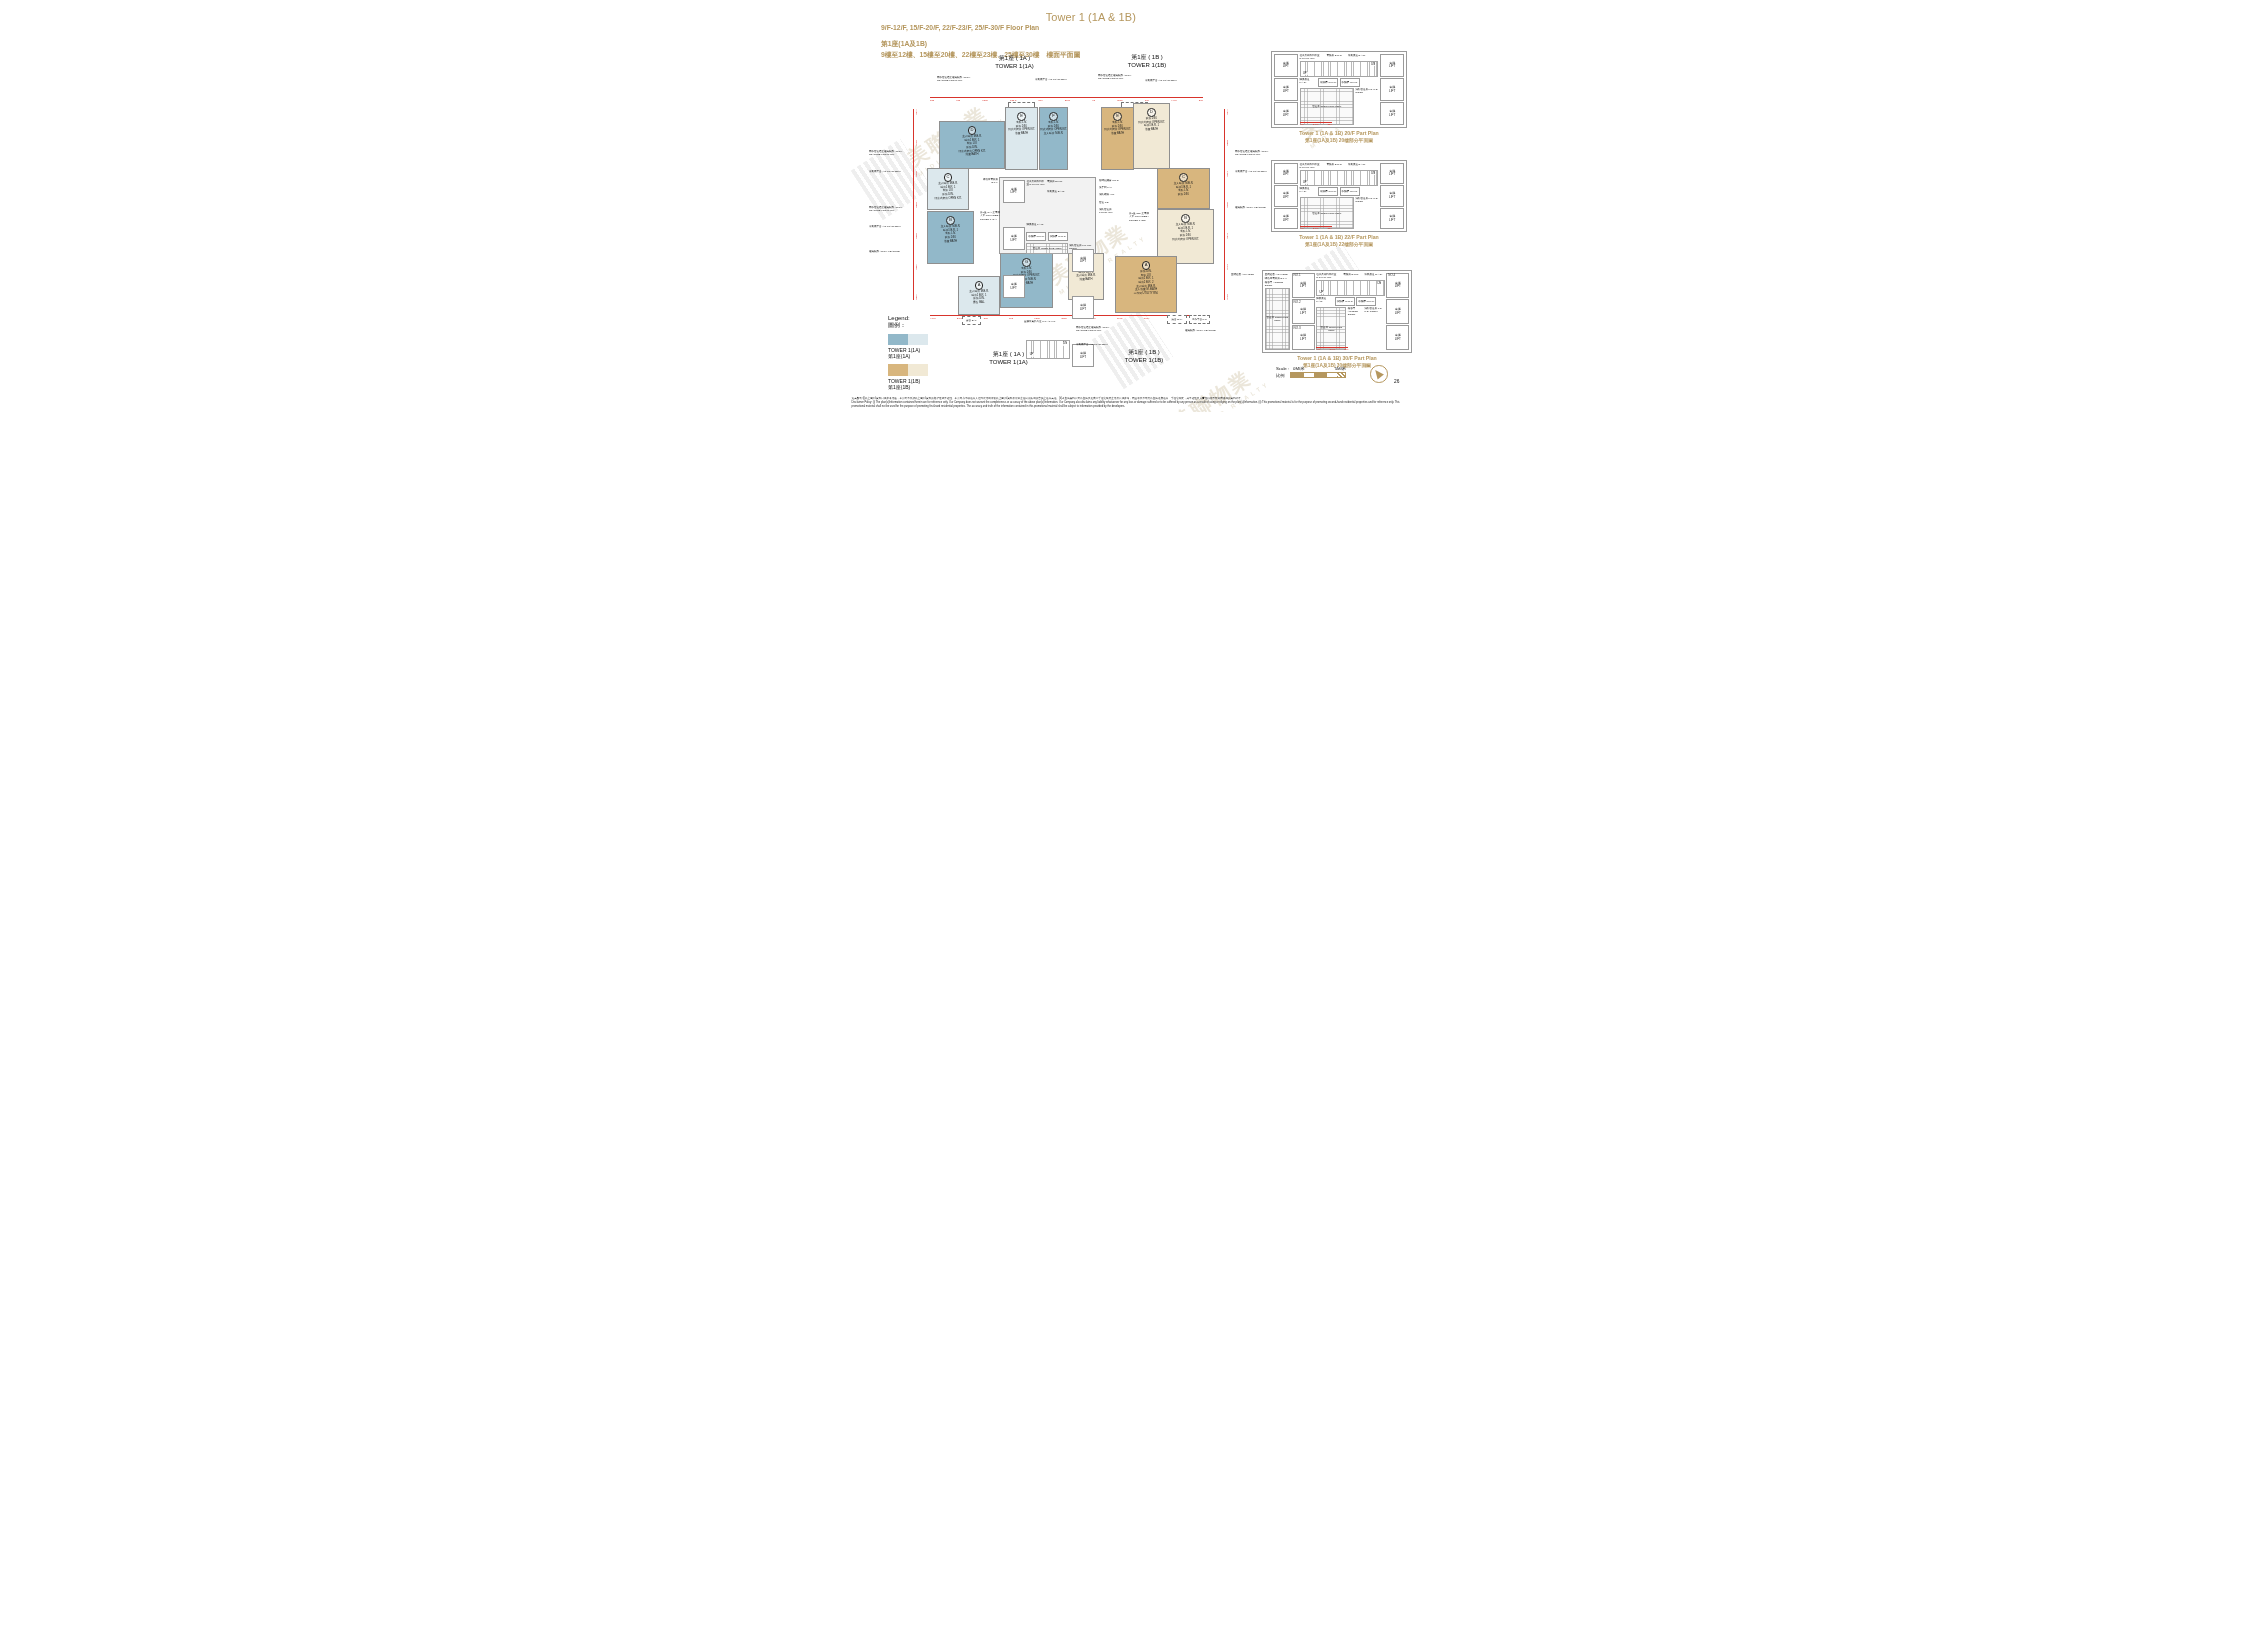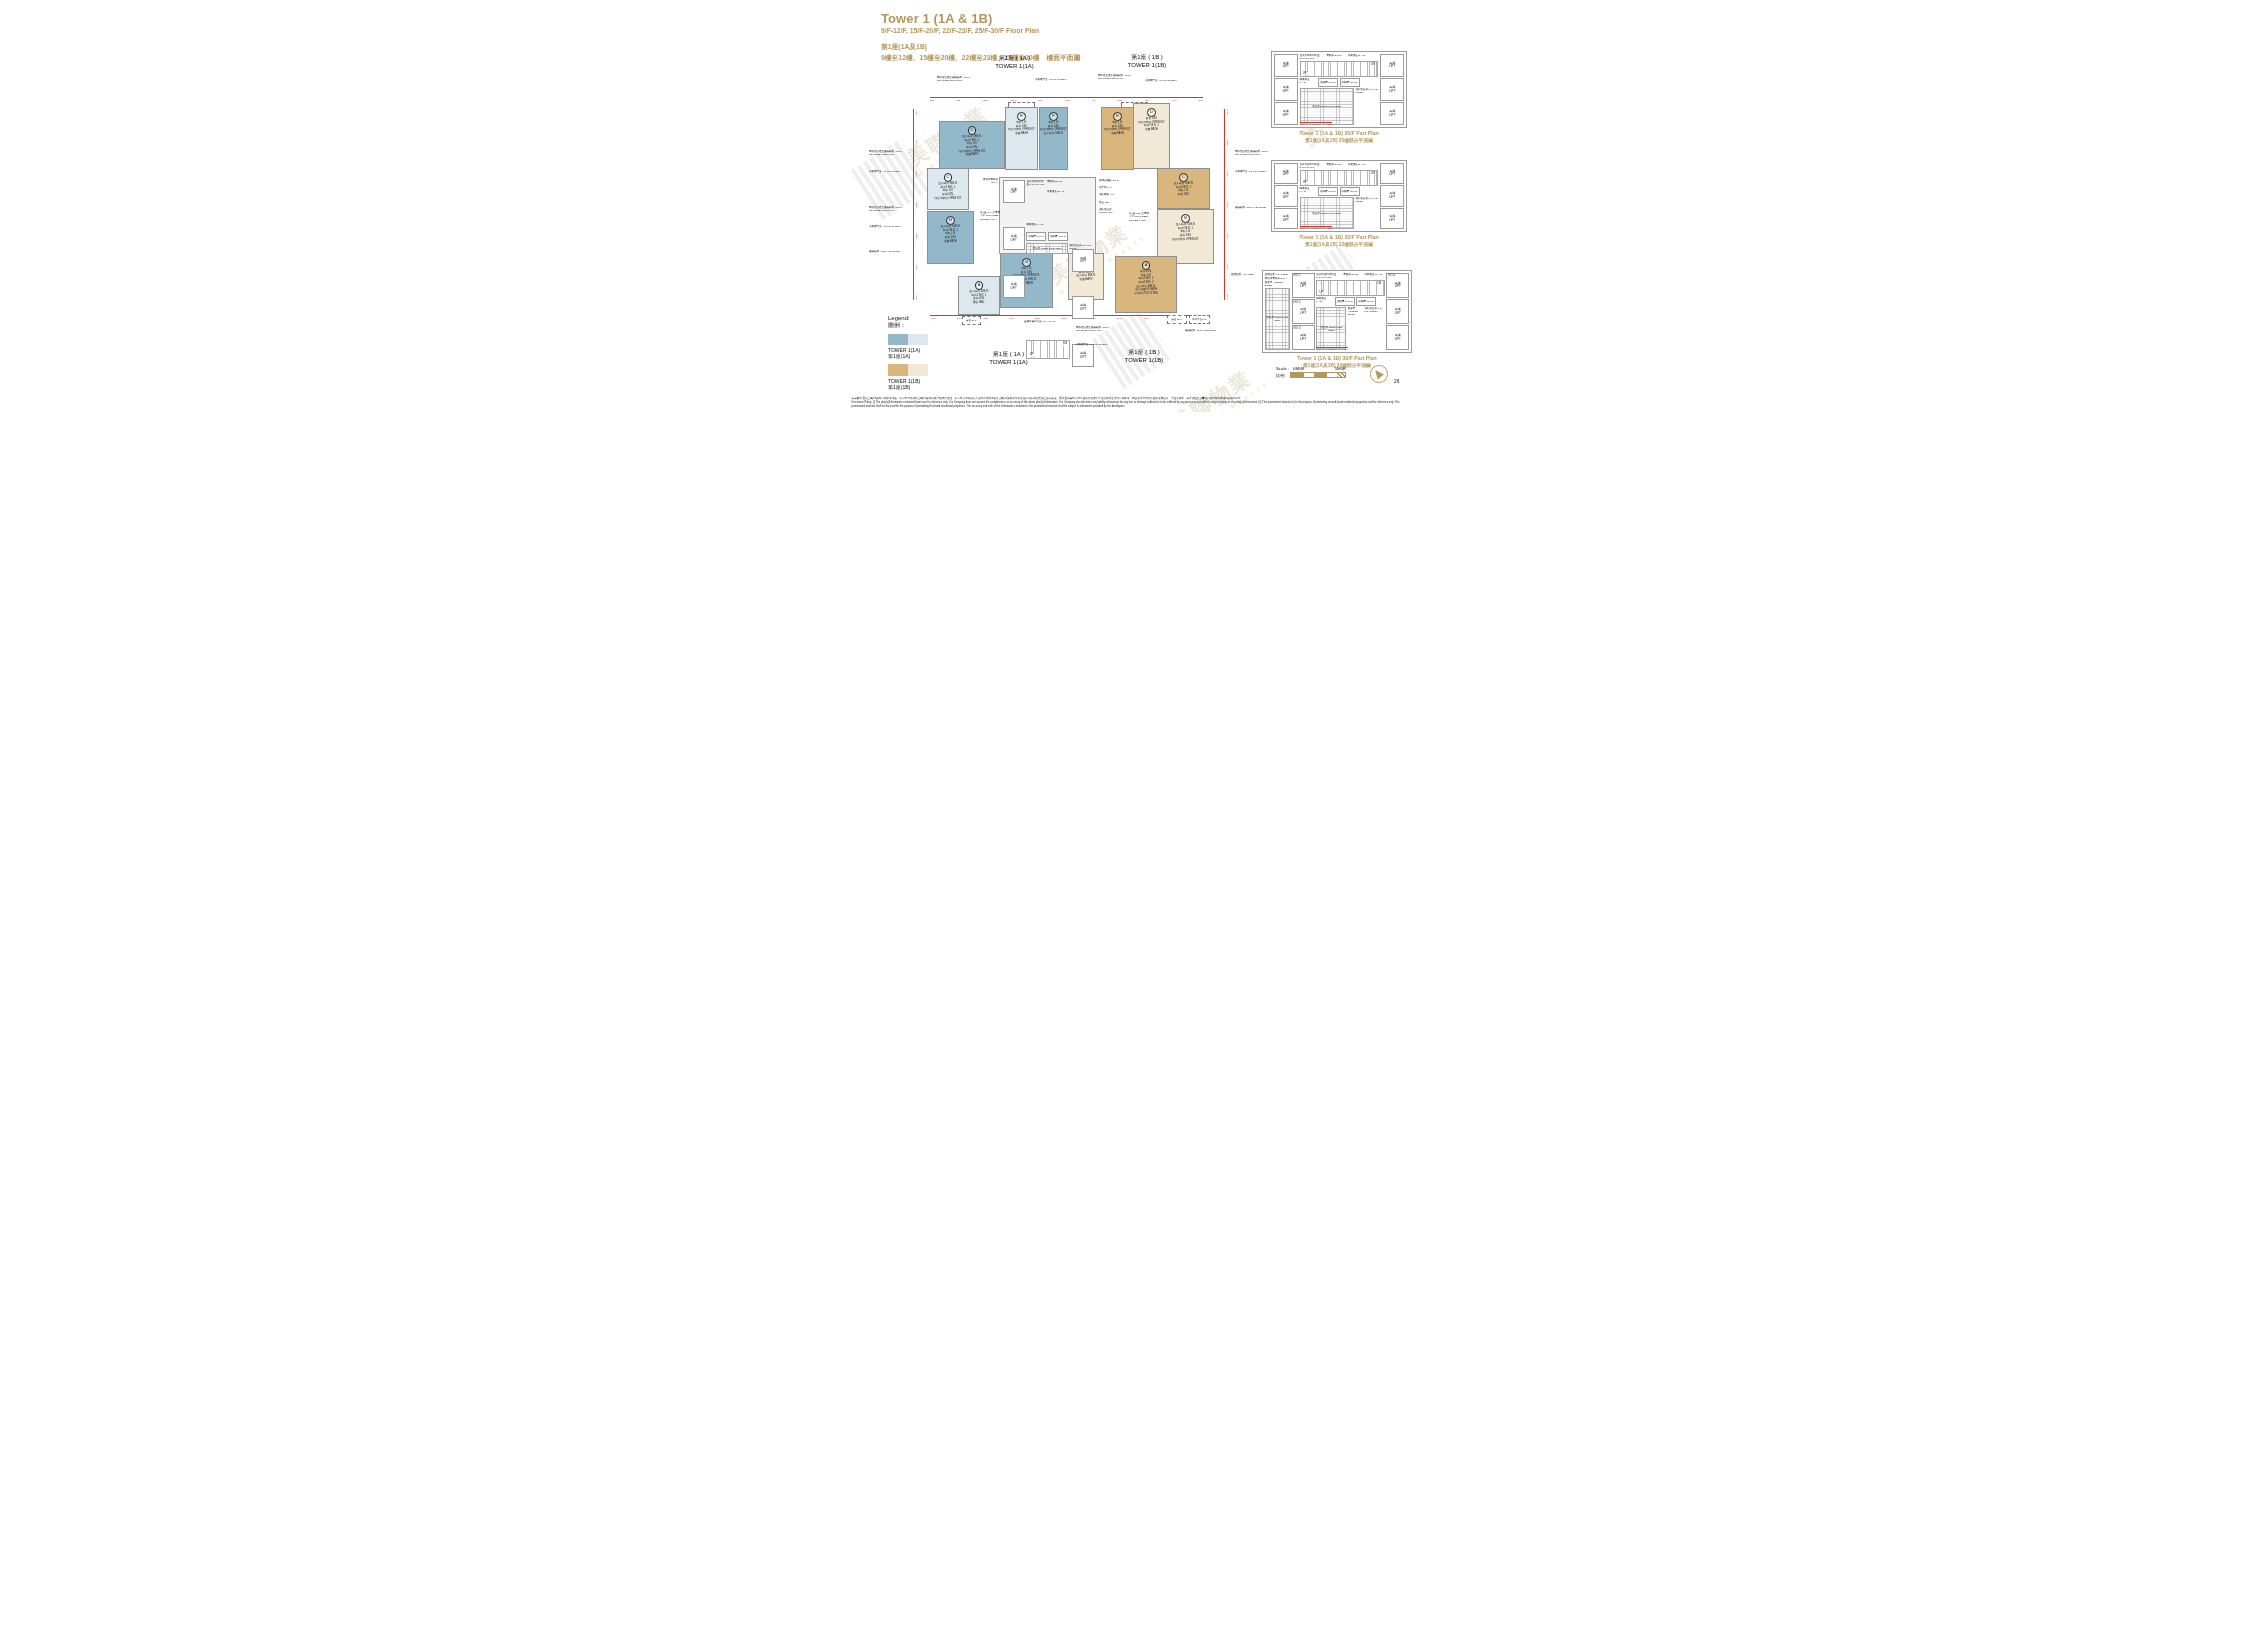--- a/index.html
+++ b/index.html
@@ -1,21 +1,21 @@
 <!DOCTYPE html>
 <html style="font-size:7.3px"><head>
 <meta charset="utf-8">
 <style>
   html,body{margin:0;padding:0;background:#ffffff;}
   body{font-family:"Liberation Sans", sans-serif; color:#1a1a1a;}
   .stage{position:relative;width:565px;height:412px;margin:0 auto;background:#ffffff;overflow:hidden;}
   .abs{position:absolute;}
 
   
-  .hdr-en1{font-size:13px;font-weight:bold;color:#b5975e;letter-spacing:0.1px;}
+  .hdr-en1{font-size:11px;font-weight:normal;color:#b5975e;letter-spacing:0.1px;text-align:right;}
   .hdr-en2{font-size:6.8px;font-weight:bold;color:#b5975e;margin-top:1.4px;}
   .hdr-zh1{font-size:6.8px;font-weight:bold;color:#b5975e;margin-top:7.3px;}
   .hdr-zh2{font-size:6.8px;font-weight:bold;color:#b5975e;margin-top:1.8px;}
 
   
   .wm{color:rgba(184,164,122,.28);font-weight:bold;transform:rotate(-33deg);white-space:nowrap;pointer-events:none;}
   .wm .wm-zh{font-size:20px;letter-spacing:2.7px;}
   .wm .wm-en{font-size:6px;letter-spacing:3.6px;}
   .wmlogo{width:59px;height:59px;opacity:.14;transform:rotate(-33deg);
     background:repeating-linear-gradient(90deg,#8a8a8a 0 4.1px,#ffffff 4.1px 7.3px);pointer-events:none;}

